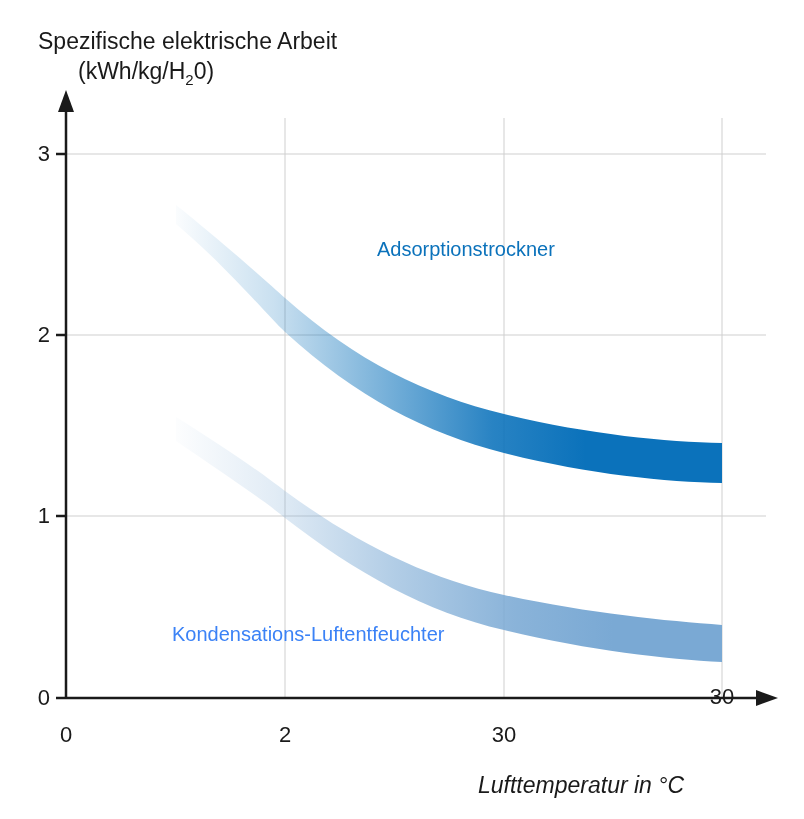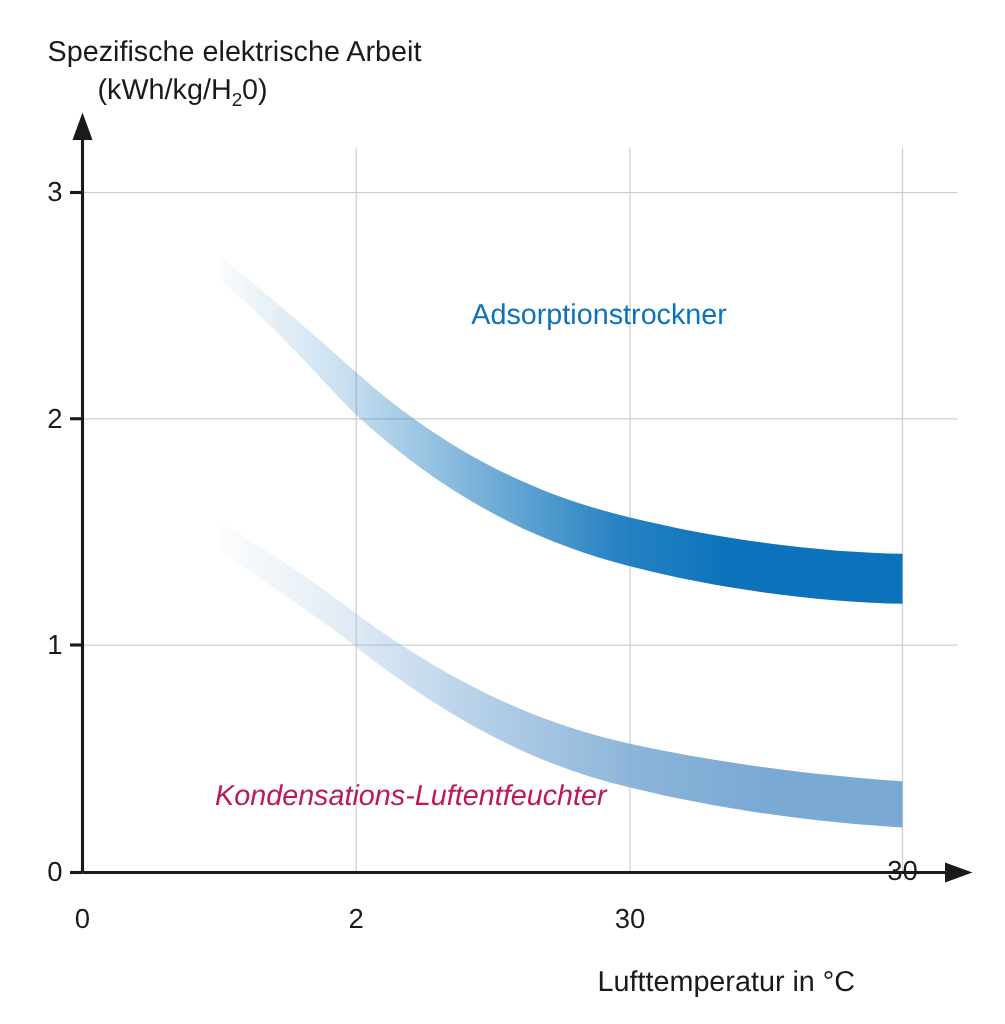--- a/index.html
+++ b/index.html
@@ -37,20 +37,21 @@
     font-size: 15px;
     vertical-align: sub;
   }
   .x-axis-title {
     position: absolute;
     left: 478px;
     top: 772px;
     font-size: 23px;
     color: #1a1a1a;
     white-space: nowrap;
+    font-style: italic;
   }
   
   #plot {
     position: absolute;
     left: 66px;
     top: 118px;
     width: 700px;
     height: 580px;
   }
   svg.plot-svg {
@@ -72,33 +73,32 @@
     text-align: right;
     width: 40px;
   }
   .x-tick {
     text-align: center;
     width: 40px;
   }
   
   .series-label {
     position: absolute;
-    font-size: 23px;
+    font-size: 20px;
     white-space: nowrap;
   }
   #label-adsorption {
     left: 377px;
     top: 238px;
     color: #0b72bb;
   }
   #label-kondensation {
     left: 172px;
     top: 623px;
-    color: #be185d;
-    font-style: italic;
+    color: #3b82f6;
   }
 </style>
 </head>
 <body>
 
 <div id="chart-root">
 
   <div class="y-axis-title">
     <span>Spezifische elektrische Arbeit</span>
     <span class="line2"><span>(kWh/kg/H</span><span class="sub">2</span><span>0)</span></span>

